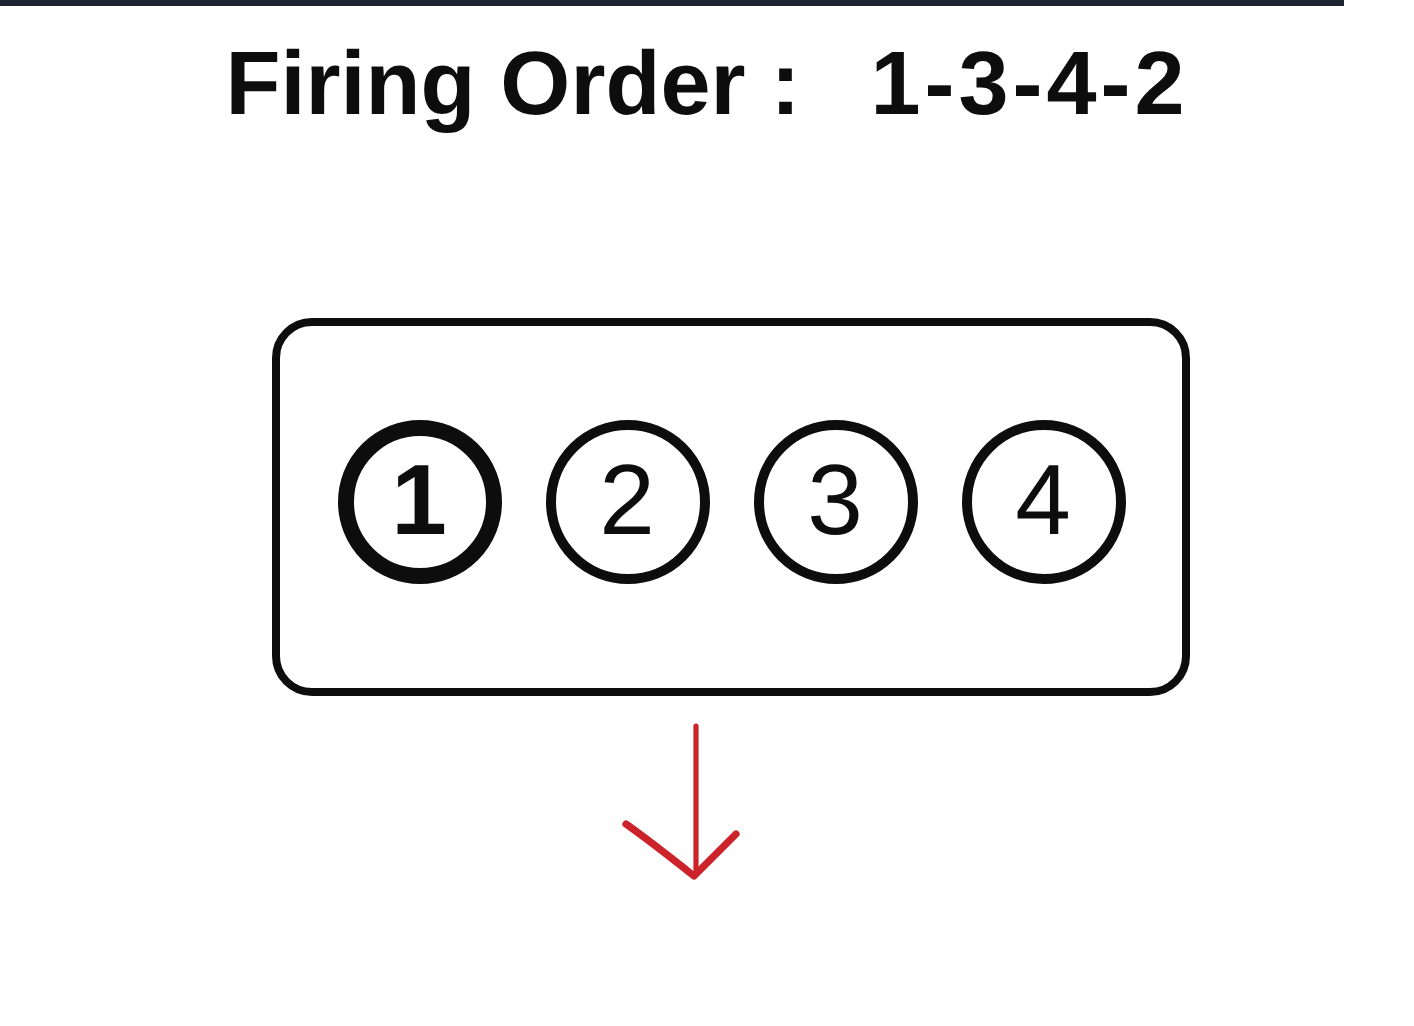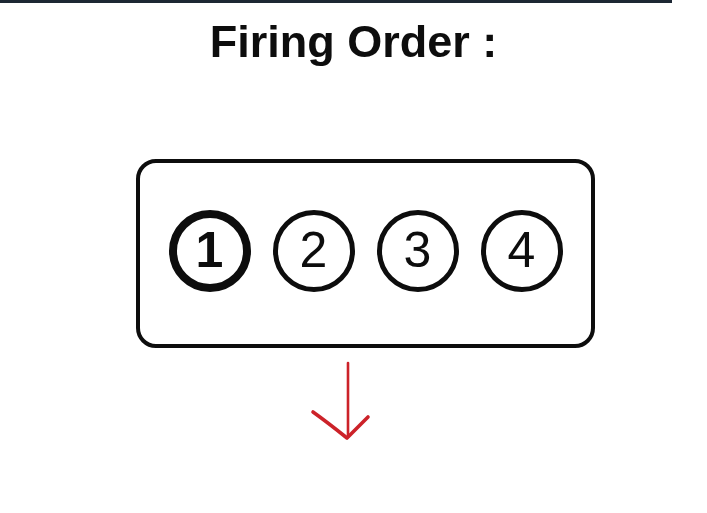--- a/index.html
+++ b/index.html
@@ -92,20 +92,21 @@
 </style>
 </head>
 <body>
 
 <div class="page">
 
   <div class="top-line"></div>
 
   <div class="title">
     <span class="label">Firing Order :</span>
+    <span class="value">1-3-4-2</span>
   </div>
 
   <div class="cylinder-box">
     <div class="circle emphasized">
       <span>1</span>
     </div>
     <div class="circle">
       <span>2</span>
     </div>
     <div class="circle">

